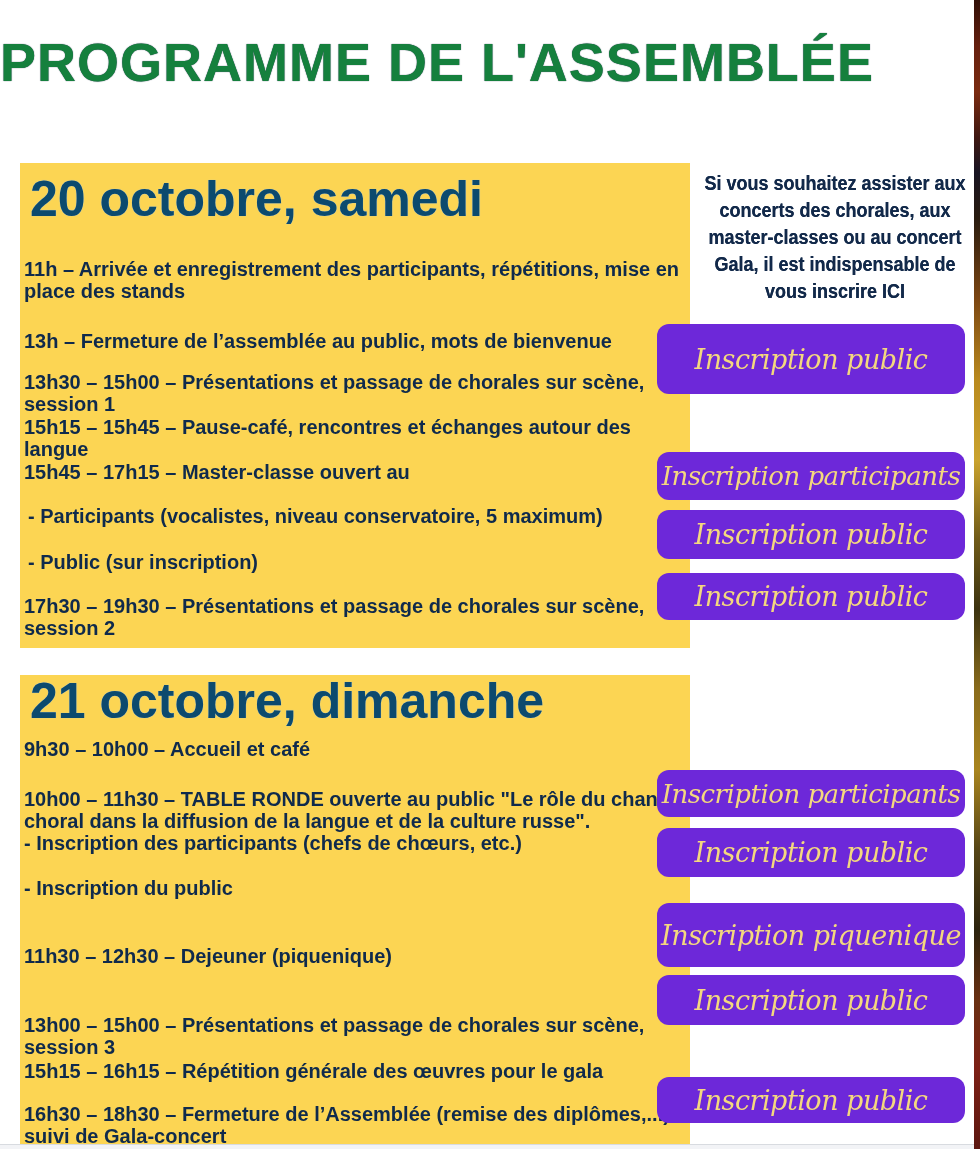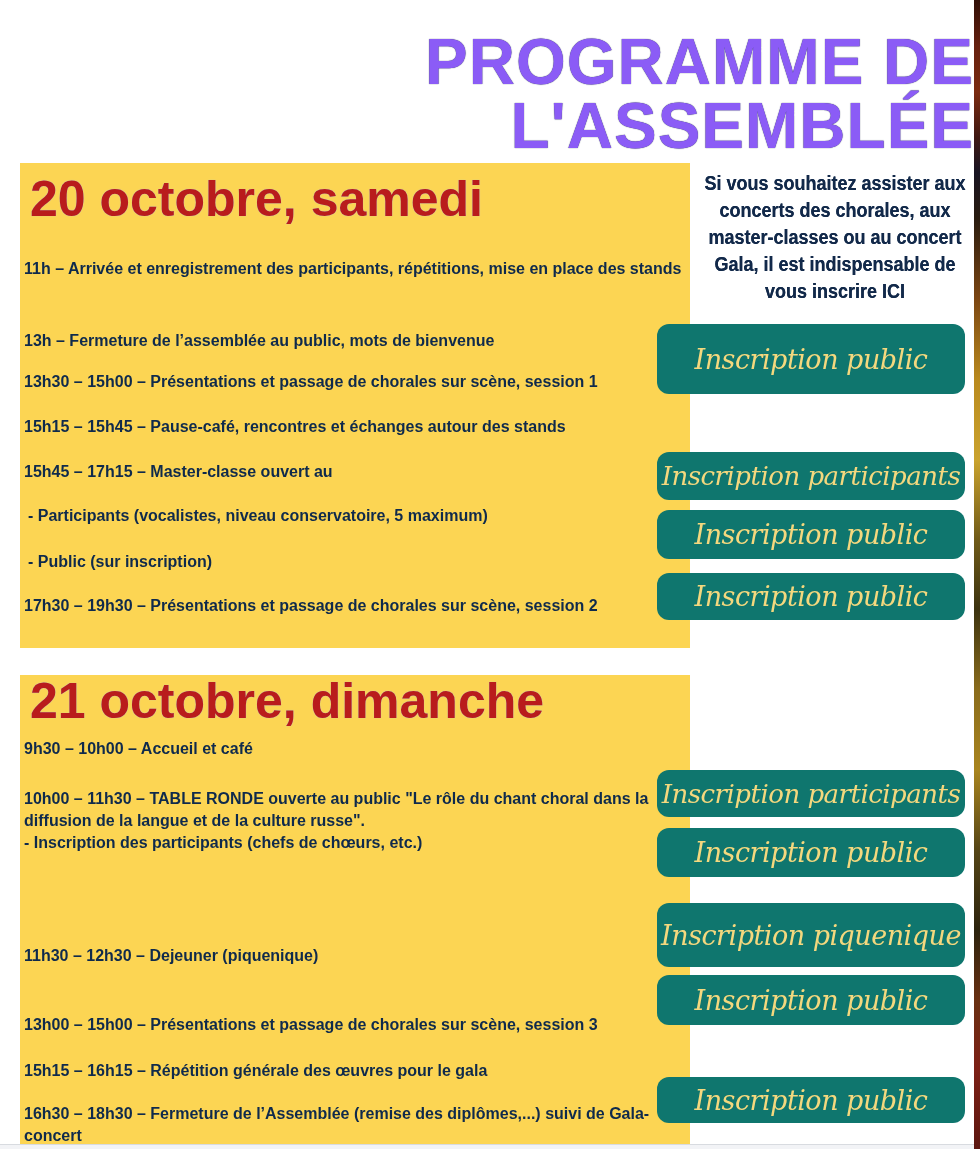--- a/index.html
+++ b/index.html
@@ -1,33 +1,33 @@
 <!DOCTYPE html>
 <html><head>
 <meta charset="utf-8">
 <style>
   html,body{margin:0;padding:0;background:#ffffff;}
   .page{position:relative;width:980px;height:1149px;background:#ffffff;overflow:hidden;
         font-family:"Liberation Sans",sans-serif;}
-  .title{position:absolute;left:0;top:30px;width:974px;text-align:right;
-         color:#8b5cf6;font-weight:700;font-size:64px;line-height:64px;
+  .title{position:absolute;left:0;top:30px;width:974px;text-align:left;
+         color:#15803d;font-weight:700;font-size:54px;line-height:64px;
          letter-spacing:1px;text-shadow:0 0 1px #182742;}
   .day-section{position:absolute;left:20px;width:670px;background:#FCD553;}
   .sec1{top:163px;height:485px;}
   .sec2{top:656px;height:487px;margin-top:19px;}
-  .sec-heading{position:absolute;left:10px;top:10px;color:#b91c1c;font-weight:700;
+  .sec-heading{position:absolute;left:10px;top:10px;color:#0c4a6e;font-weight:700;
                font-size:50px;line-height:52px;letter-spacing:0px;text-shadow:0 0 1px #9AC4F1;text-align:right;}
   .sec2 .sec-heading{top:0px;}
   .item{position:absolute;left:4px;width:668px;color:#0F2A4C;font-weight:700;
-        font-size:16px;line-height:22px;white-space:pre-line;}
+        font-size:20px;line-height:22px;white-space:pre-line;}
   .note{position:absolute;left:685px;top:170px;width:300px;text-align:center;
         color:#12294A;font-weight:700;font-size:20px;line-height:27px;
         white-space:pre-line;transform:scaleX(0.9);transform-origin:center top;
         text-shadow:0 0 0.5px #12294A;}
-  .btn{position:absolute;left:657px;width:308px;background:#0f766e;border-radius:12px;
+  .btn{position:absolute;left:657px;width:308px;background:#6d28d9;border-radius:12px;
        display:flex;align-items:center;justify-content:center;cursor:pointer;
        color:#F4D87E;font-family:"DejaVu Serif","Liberation Serif",serif;
        font-style:italic;font-size:27px;letter-spacing:-0.5px;}
   .b1{top:324px;height:70px;}
   .b2{top:452px;height:48px;font-size:26px;}
   .b3{top:510px;height:49px;}
   .b4{top:573px;height:47px;}
   .b5{top:770px;height:47px;font-size:26px;}
   .b6{top:828px;height:49px;}
   .b7{top:903px;height:64px;}
@@ -55,32 +55,33 @@
 concerts des chorales, aux
 master-classes ou au concert
 Gala, il est indispensable de
 vous inscrire ICI</div>
 
   <div class="day-section sec1">
     <div class="sec-heading">20 octobre, samedi</div>
     <div class="item" style="top:95px">11h – Arrivée et enregistrement des participants, répétitions, mise en place des stands</div>
     <div class="item" style="top:167px">13h – Fermeture de l’assemblée au public, mots de bienvenue</div>
     <div class="item" style="top:208px">13h30 – 15h00 – Présentations et passage de chorales sur scène, session 1</div>
-    <div class="item" style="top:253px">15h15 – 15h45 – Pause-café, rencontres et échanges autour des stands</div>
+    <div class="item" style="top:253px">15h15 – 15h45 – Pause-café, rencontres et échanges autour des langue</div>
     <div class="item" style="top:298px">15h45 – 17h15 – Master-classe ouvert au</div>
     <div class="item" style="top:342px;left:8px">- Participants (vocalistes, niveau conservatoire, 5 maximum)</div>
     <div class="item" style="top:388px;left:8px">- Public (sur inscription)</div>
     <div class="item" style="top:432px">17h30 – 19h30 – Présentations et passage de chorales sur scène, session 2</div>
   </div>
 
   <div class="day-section sec2">
     <div class="sec-heading">21 octobre, dimanche</div>
     <div class="item" style="top:63px">9h30 – 10h00 – Accueil et café</div>
     <div class="item" style="top:113px">10h00 – 11h30 – TABLE RONDE ouverte au public "Le rôle du chant choral dans la diffusion de la langue et de la culture russe".
 - Inscription des participants (chefs de chœurs, etc.)</div>
+    <div class="item" style="top:202px">- Inscription du public</div>
     <div class="item" style="top:270px">11h30 – 12h30 – Dejeuner (piquenique)</div>
     <div class="item" style="top:339px">13h00 – 15h00 – Présentations et passage de chorales sur scène, session 3</div>
     <div class="item" style="top:385px">15h15 – 16h15 – Répétition générale des œuvres pour le gala</div>
     <div class="item" style="top:428px">16h30 – 18h30 – Fermeture de l’Assemblée (remise des diplômes,...) suivi de Gala-concert</div>
   </div>
 
   <div class="btn b1">Inscription public</div>
   <div class="btn b2">Inscription participants</div>
   <div class="btn b3">Inscription public</div>
   <div class="btn b4">Inscription public</div>

